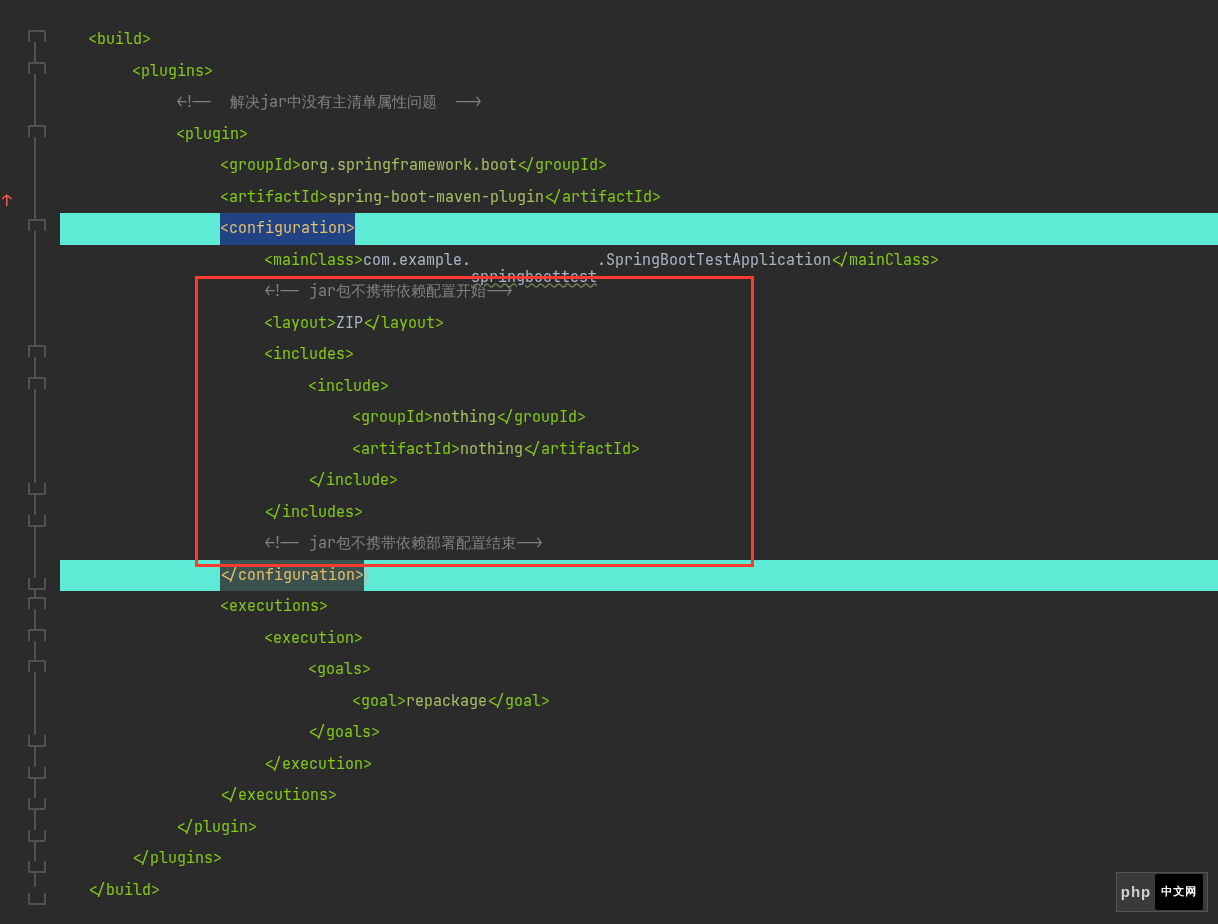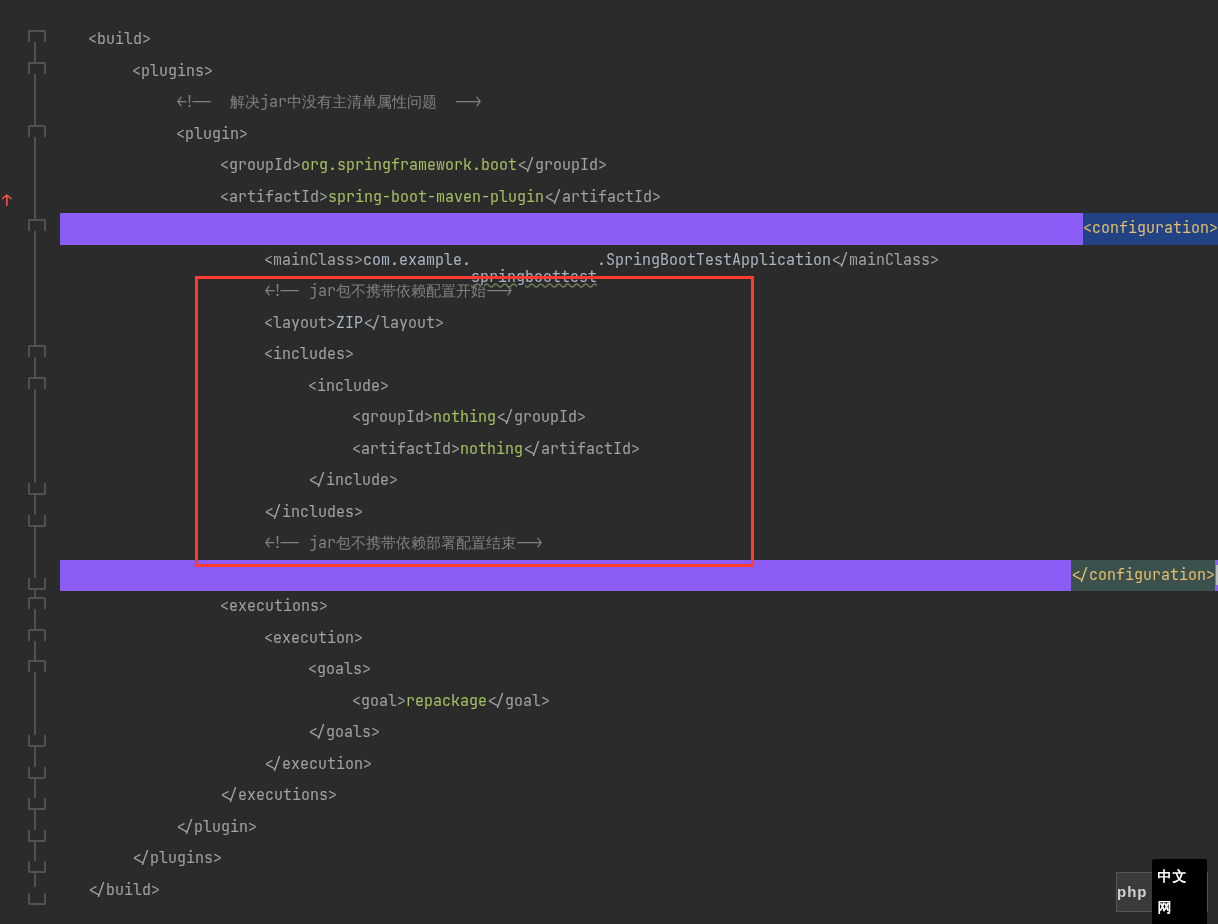--- a/index.html
+++ b/index.html
@@ -53,24 +53,23 @@
     white-space: pre;
     padding-top: 0;
   }
   .code .row {
     height: 31.5px;
     display: flex;
     align-items: center;
     padding-left: 28px;
   }
   .hl-row {
-    background: #8b5cf6;
-    justify-content: flex-end;
+    background: #5eead4;
   }
-  .tag { color: #a3a3a3; }
+  .tag { color: #84cc16; }
   .txt { color: #a9b7c6; }
   .val { color: #a5c261; }   
   .cmt { color: #808080; }
   .wavy {
     text-decoration-line: underline;
     text-decoration-style: wavy;
     text-decoration-color: #6e7b57;
     margin-top: 34px;
   }
   .sel {
@@ -113,21 +112,21 @@
     display: flex;
     align-items: center;
     justify-content: center;
     font-family: sans-serif;
     font-weight: bold;
     letter-spacing: 1px;
   }
   .watermark .p1 { color: #cfcfcf; }
   .watermark .p2 {
     background: #000; color: #fff; padding: 2px 6px; margin-left: 4px;
-    font-size: 14px; border-radius: 2px;
+    font-size: 11px; border-radius: 2px;
   }
 </style>
 </head>
 <body>
 
 <div class="viewport">
 
   <div class="gutter" id="gutter">
       <div class="g-line" style="top: 38px; height: 848.5px;"></div>
       <div class="g-cap-top" style="top: 30px;"></div>

